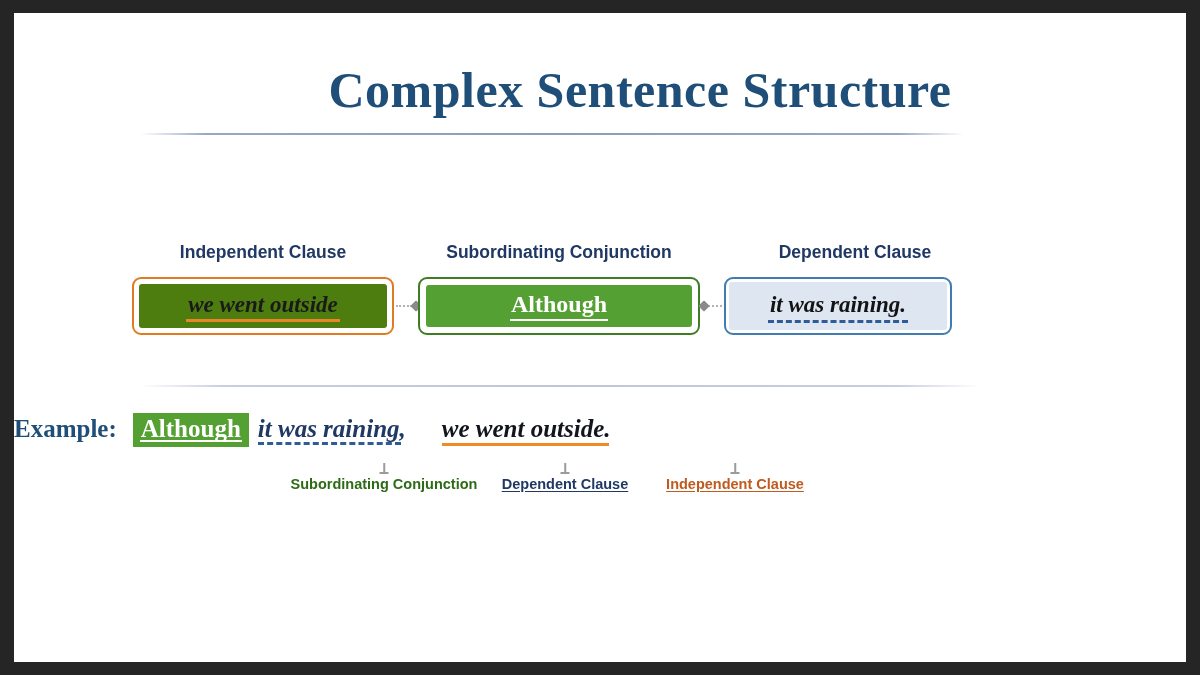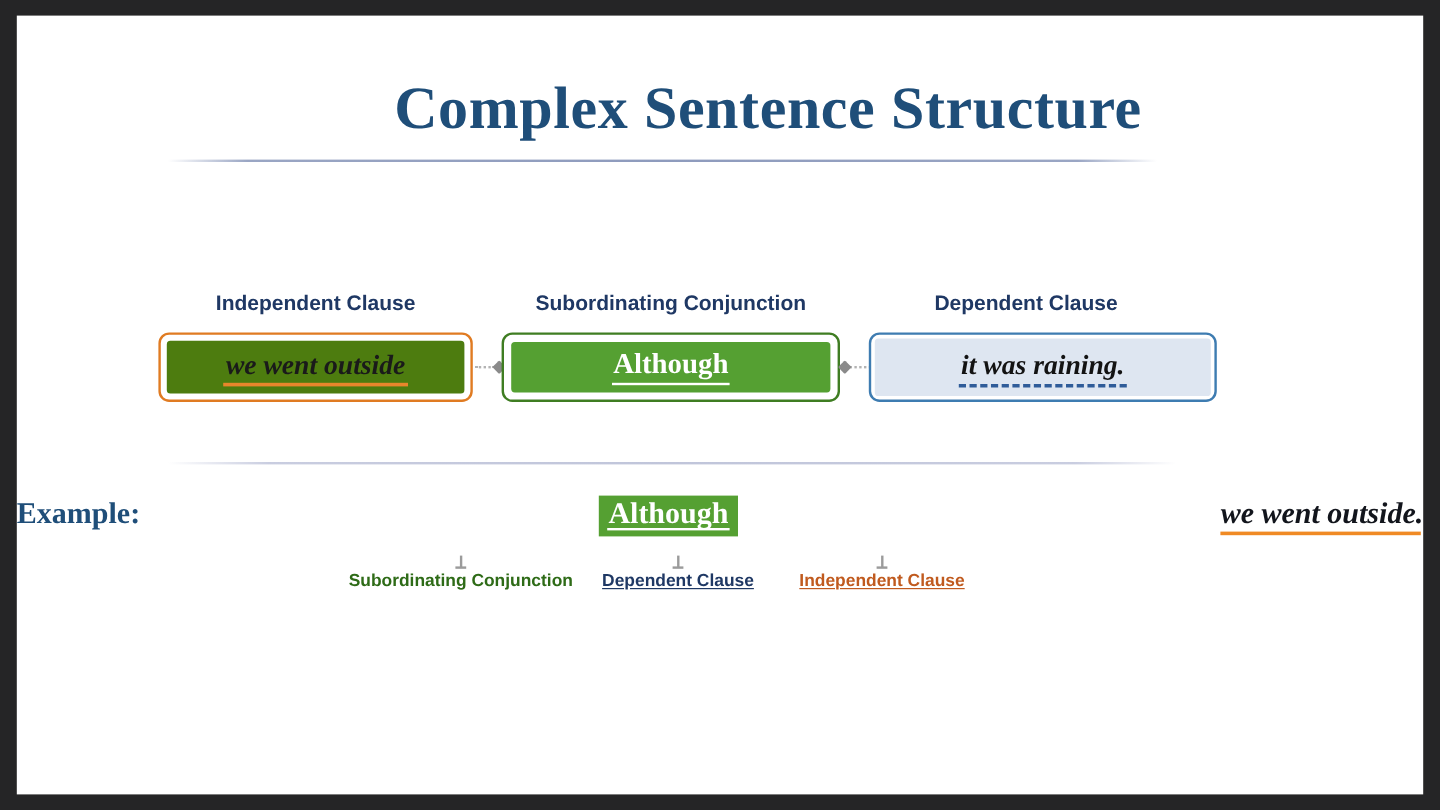--- a/index.html
+++ b/index.html
@@ -142,21 +142,21 @@
     content: "";
     position: absolute;
     left: -1px; right: -1px; bottom: 0px;
     height: 2.5px;
     background: #ffffff;
   }
 
   
   #box-dependent {
     left: 710px;
-    width: 290px;
+    width: 228px;
     border: 2px solid #3E7CB1;
     padding: 3px;
   }
   #box-dependent .box-inner {
     background: #DEE6F1;
     border-radius: 3px;
   }
   #box-dependent .box-text { color: #131313; }
   #box-dependent .box-text::after {
     content: "";
@@ -201,21 +201,21 @@
   }
 
   
   #example-row {
     position: absolute;
     left: 0;
     top: 400px;
     width: 1172px;
     display: flex;
     align-items: baseline;
-    justify-content: space-between;
+    justify-content: flex-start;
     gap: 0;
   }
   #example-label {
     font-family: "Liberation Serif", serif;
     font-weight: bold;
     font-size: 25px;
     color: #1F4E79;
     margin-right: 16px;
   }
   .ex-seg {
@@ -361,20 +361,21 @@
         </div>
       </div>
 
     </div>
 
     <div id="example-rule"></div>
 
     <div id="example-row">
       <span id="example-label">Example:</span>
       <span class="ex-seg" id="ex-conj">Although</span>
+      <span class="ex-seg" id="ex-dependent">it was raining,</span>
       <span class="ex-seg" id="ex-independent">we went outside.</span>
     </div>
 
     <div id="legend">
       <div class="legend-item" id="legend-conj">
         <div class="legend-tick"></div>
         <span class="legend-text">Subordinating Conjunction</span>
       </div>
       <div class="legend-item" id="legend-dep">
         <div class="legend-tick"></div>

